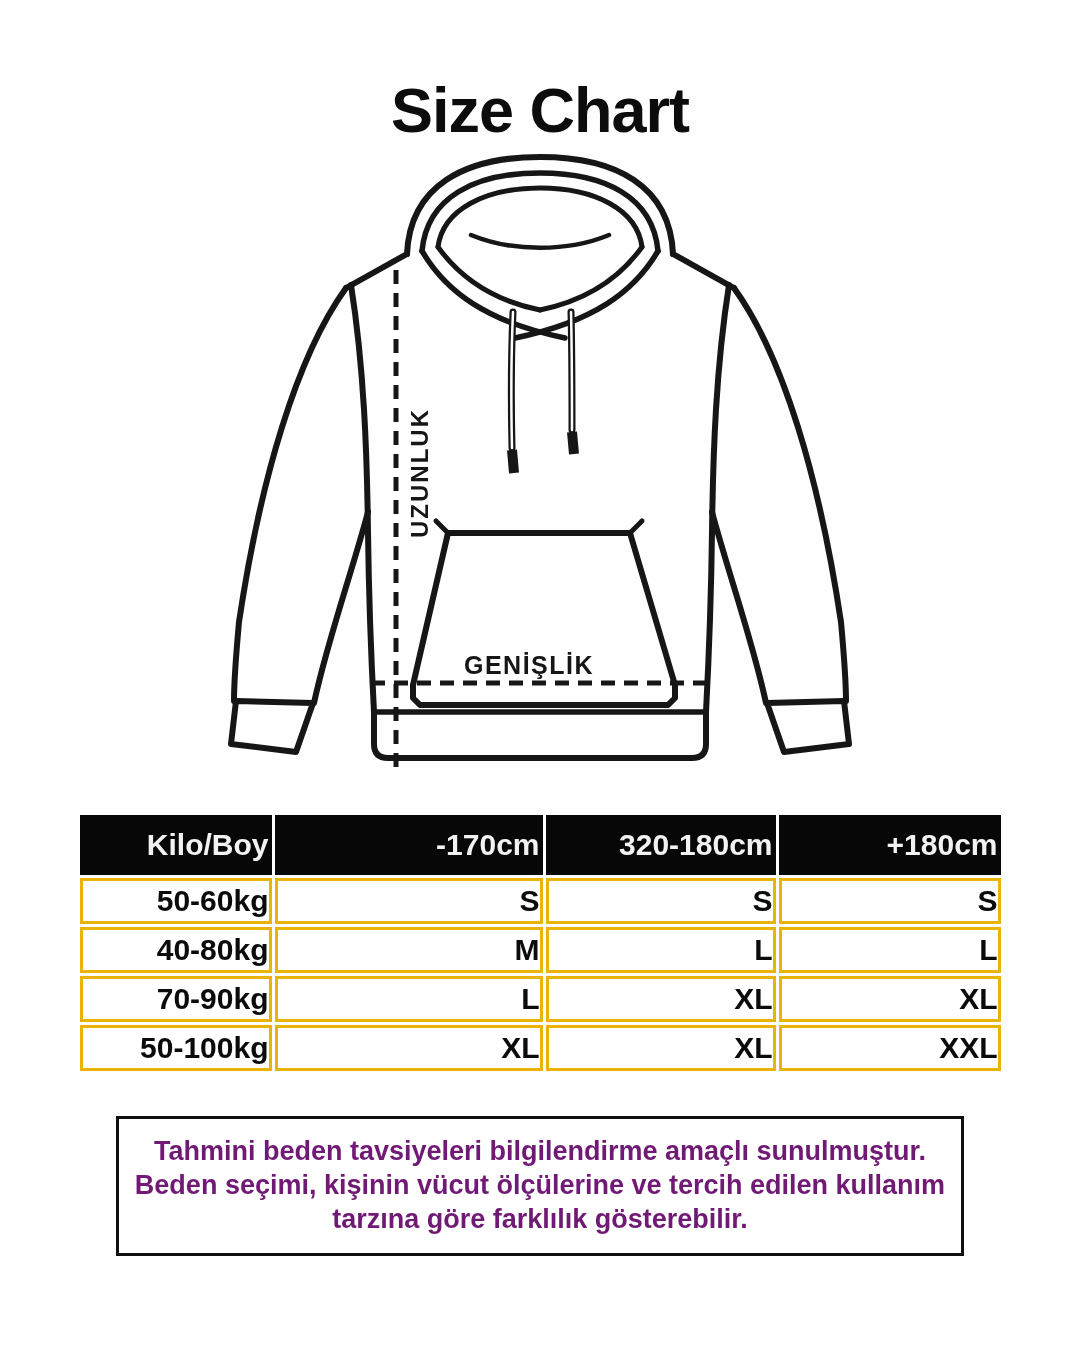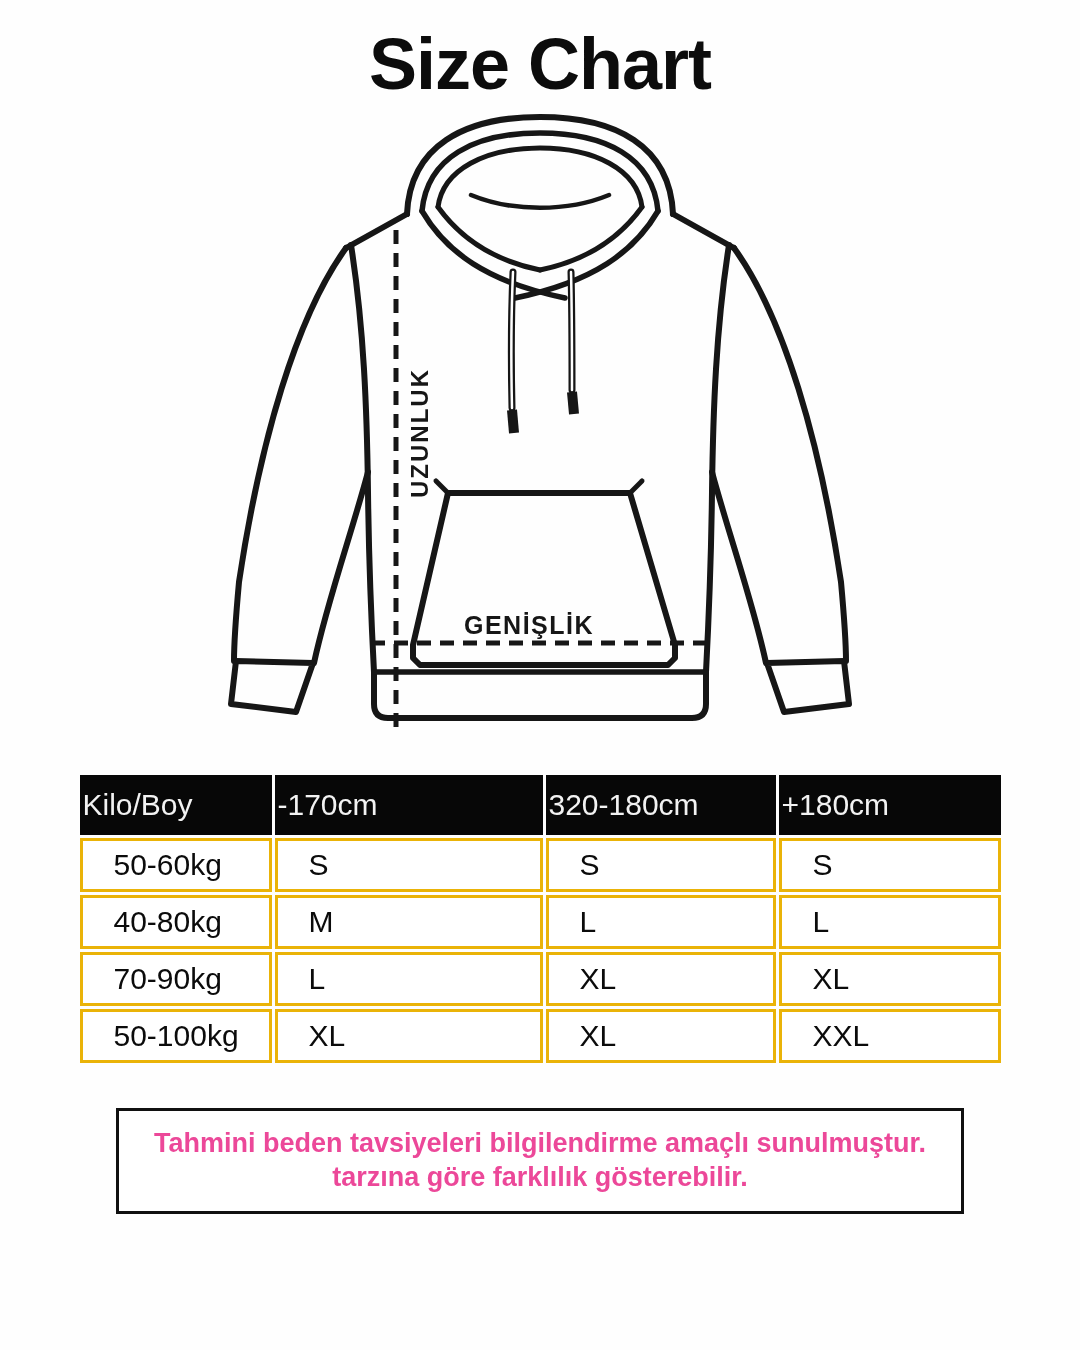--- a/index.html
+++ b/index.html
@@ -6,23 +6,23 @@
   html,body { width:1080px; height:1350px; }
   body {
     background:#fefefe;
     font-family:"Liberation Sans", sans-serif;
     color:#0d0d0d;
     overflow:hidden;
   }
   .page { width:1080px; height:1350px; position:relative; }
 
   .page-title {
-    margin-top:23px;
+    margin-top:74px;
     text-align:center;
-    font-size:72px;
+    font-size:63px;
     font-weight:bold;
     letter-spacing:-1px;
     color:#0c0c0c;
     line-height:1.15;
   }
 
   .figure-wrap {
     width:632px;
     margin:6px auto 0 auto;
   }
@@ -30,45 +30,45 @@
 
   .size-table {
     width:912px;
     margin:10px auto 0 auto;
     border-collapse:separate;
     border-spacing:3px;
     table-layout:fixed;
   }
   .size-table th, .size-table td {
     border:3px solid #eab308;
-    text-align:left;
-    font-weight:normal;
+    text-align:right;
+    font-weight:bold;
     font-size:30px;
     background:#ffffff;
     color:#0b0b0b;
   }
   .size-table th {
     background:#070707;
     border-color:#070707;
     color:#f2f2f2;
     height:60px;
     font-size:30px;
   }
-  .size-table td { height:54px;padding-left:31px; }
+  .size-table td { height:46px;padding-left:31px; }
 
   .disclaimer {
     width:848px;
     margin:42px auto 0 auto;
     border:3px solid #101010;
     padding:15px 10px 17px 10px;
     text-align:center;
     font-weight:bold;
     font-size:27px;
     line-height:34px;
-    color:#ec4899;
+    color:#701a75;
     background:#ffffff;
   }
 </style>
 </head>
 <body>
 
 <div class="page">
 
   <h1 class="page-title">Size Chart</h1>
 
@@ -160,16 +160,17 @@
         <td>50-100kg</td>
         <td>XL</td>
         <td>XL</td>
         <td>XXL</td>
       </tr>
     </tbody>
   </table>
 
   <div class="disclaimer">
     <div>Tahmini beden tavsiyeleri bilgilendirme amaçlı sunulmuştur.</div>
+    <div>Beden seçimi, kişinin vücut ölçülerine ve tercih edilen kullanım</div>
     <div>tarzına göre farklılık gösterebilir.</div>
   </div>
 
 </div>
 
 </body></html>

